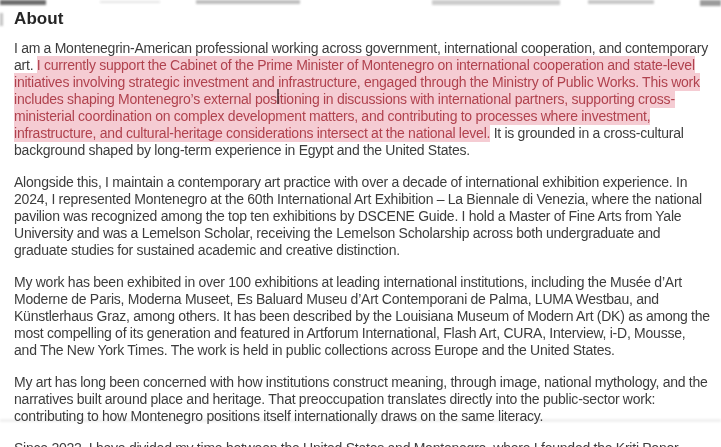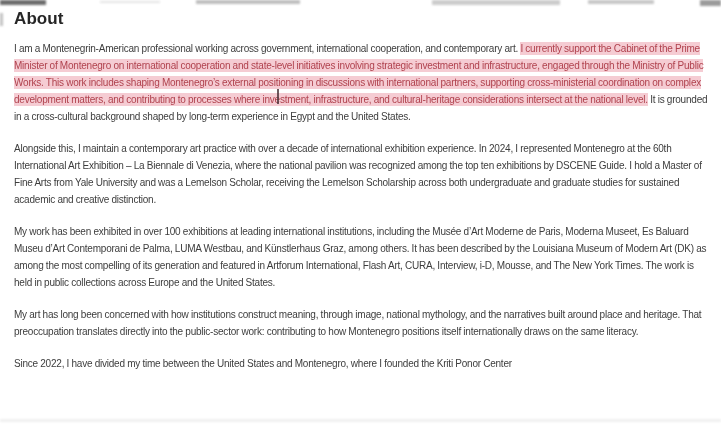--- a/index.html
+++ b/index.html
@@ -24,21 +24,21 @@
   h1.title {
     margin: 0 0 11px 0;
     font-size: 17px;
     line-height: 21px;
     font-weight: 700;
     color: #262626;
     letter-spacing: 0.1px;
   }
   p.para {
     margin: 0 0 15px 0;
-    font-size: 10px;
+    font-size: 14px;
     line-height: 17px;
     letter-spacing: -0.22px;
     word-spacing: -0.2px;
   }
   p.para:last-child { margin-bottom: 0; }
   .hl {
     
     padding: 1px 0;
   }
   

